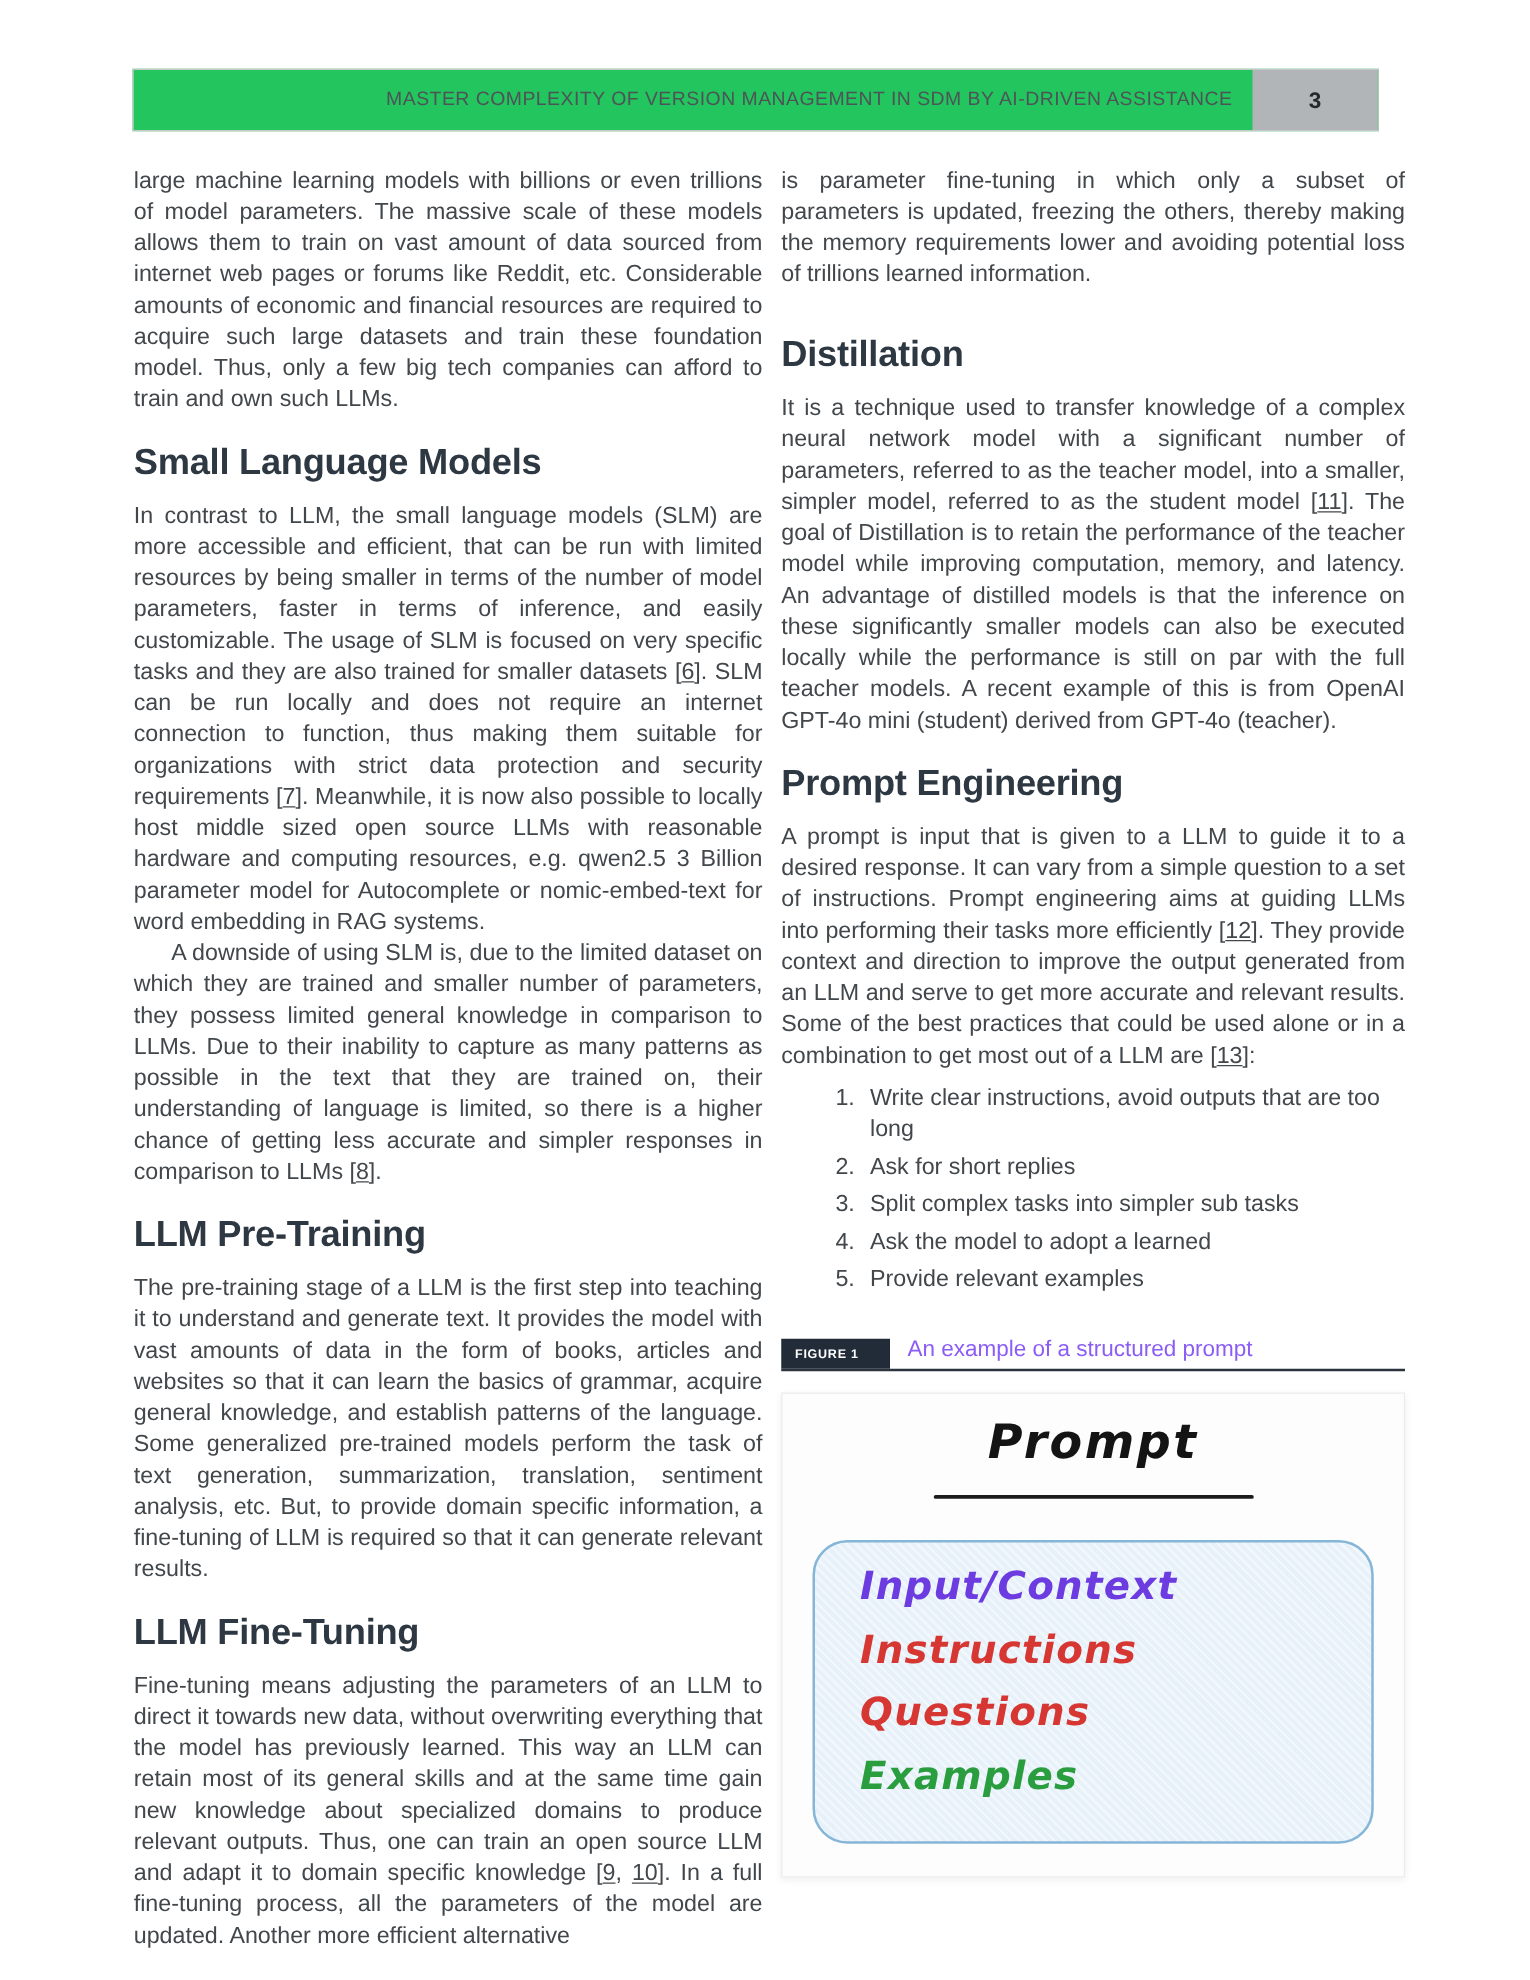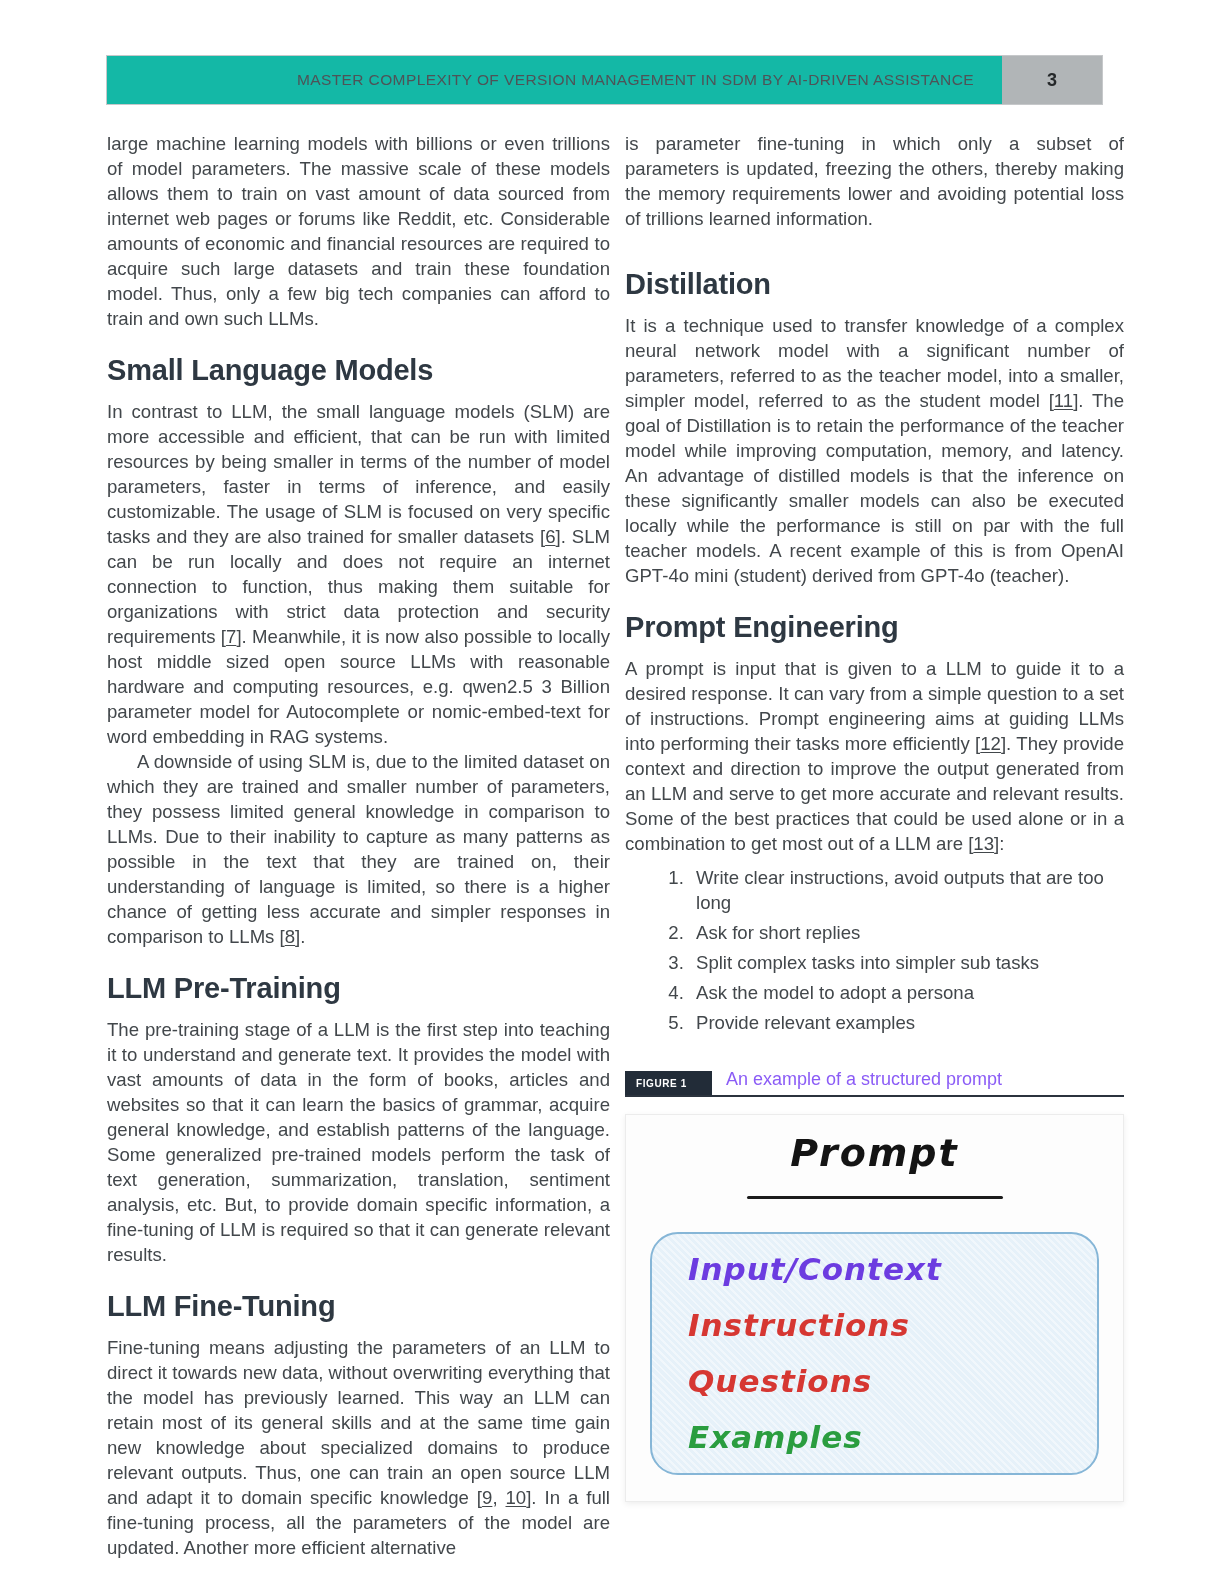--- a/index.html
+++ b/index.html
@@ -12,22 +12,21 @@
     box-sizing:border-box;
   }
 
   
   .header {
     position:absolute; left:106px; top:55px;
     width:997px; height:50px;
     border:1px solid #c6c8ca;
     display:flex; align-items:center;
     box-sizing:border-box;
-    background:#14b8a6;
-    gap:12px;
+    background:#22c55e;
   }
   .header-title {
     flex:1;
     text-align:right;
     padding-right:16px;
     font-size:15.5px;
     letter-spacing:0.4px;
     color:#4e5357;
   }
   .page-num {
@@ -115,21 +114,21 @@
     margin:3px auto 0 auto;
   }
   .prompt-panel {
     flex:1;
     margin-top:15px;
     border:2px solid #86b6d7;
     border-radius:28px;
     background:
       repeating-linear-gradient(45deg, rgba(255,255,255,0.45) 0 2px, rgba(255,255,255,0) 2px 5px),
       #e6f1f9;
-    padding:20px 12px 20px 36px;
+    padding:20px 12px 36px 36px;
     display:flex; flex-direction:column; justify-content:space-between;
     box-sizing:border-box;
   }
   .prompt-item {
     font-family:"DejaVu Sans", sans-serif;
     font-size:31px; font-weight:bold; font-style:italic;
     letter-spacing:1px;
     line-height:1;
   }
 </style>
@@ -165,21 +164,21 @@
       <h2 class="section first-right">Distillation</h2>
       <p class="body">It is a technique used to transfer knowledge of a complex neural network model with a significant number of parameters, referred to as the teacher model, into a smaller, simpler model, referred to as the student model [<u>11</u>]. The goal of Distillation is to retain the performance of the teacher model while improving computation, memory, and latency. An advantage of distilled models is that the inference on these significantly smaller models can also be executed locally while the performance is still on par with the full teacher models. A recent example of this is from OpenAI GPT-4o mini (student) derived from GPT-4o (teacher).</p>
 
       <h2 class="section">Prompt Engineering</h2>
       <p class="body">A prompt is input that is given to a LLM to guide it to a desired response. It can vary from a simple question to a set of instructions. Prompt engineering aims at guiding LLMs into performing their tasks more efficiently [<u>12</u>]. They provide context and direction to improve the output generated from an LLM and serve to get more accurate and relevant results. Some of the best practices that could be used alone or in a combination to get most out of a LLM are [<u>13</u>]:</p>
 
       <ol class="best-practices">
         <li>Write clear instructions, avoid outputs that are too long</li>
         <li>Ask for short replies</li>
         <li>Split complex tasks into simpler sub tasks</li>
-        <li>Ask the model to adopt a persona</li>
+        <li>Ask the model to adopt a learned</li>
         <li>Provide relevant examples</li>
       </ol>
 
       <div class="figure-block">
         <div class="figure-caption-row">
           <div class="figure-label">FIGURE 1</div>
           <div class="figure-caption">An example of a structured prompt</div>
         </div>
 
         <div class="figure-box">

